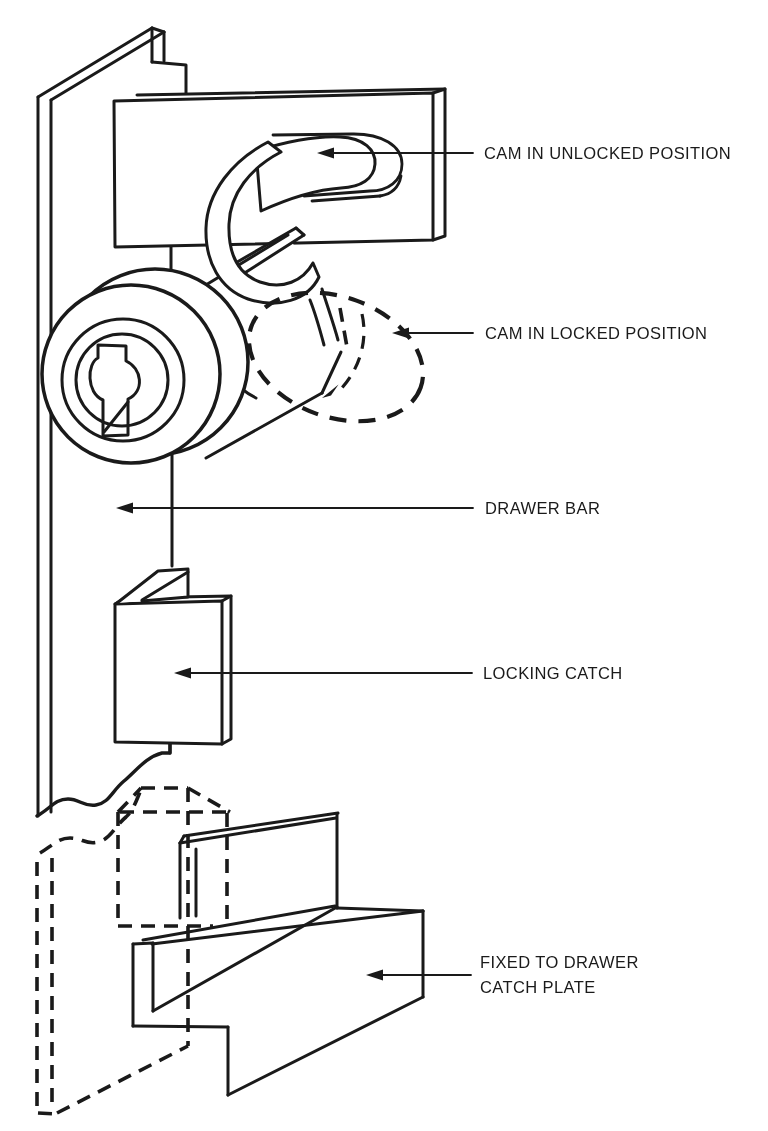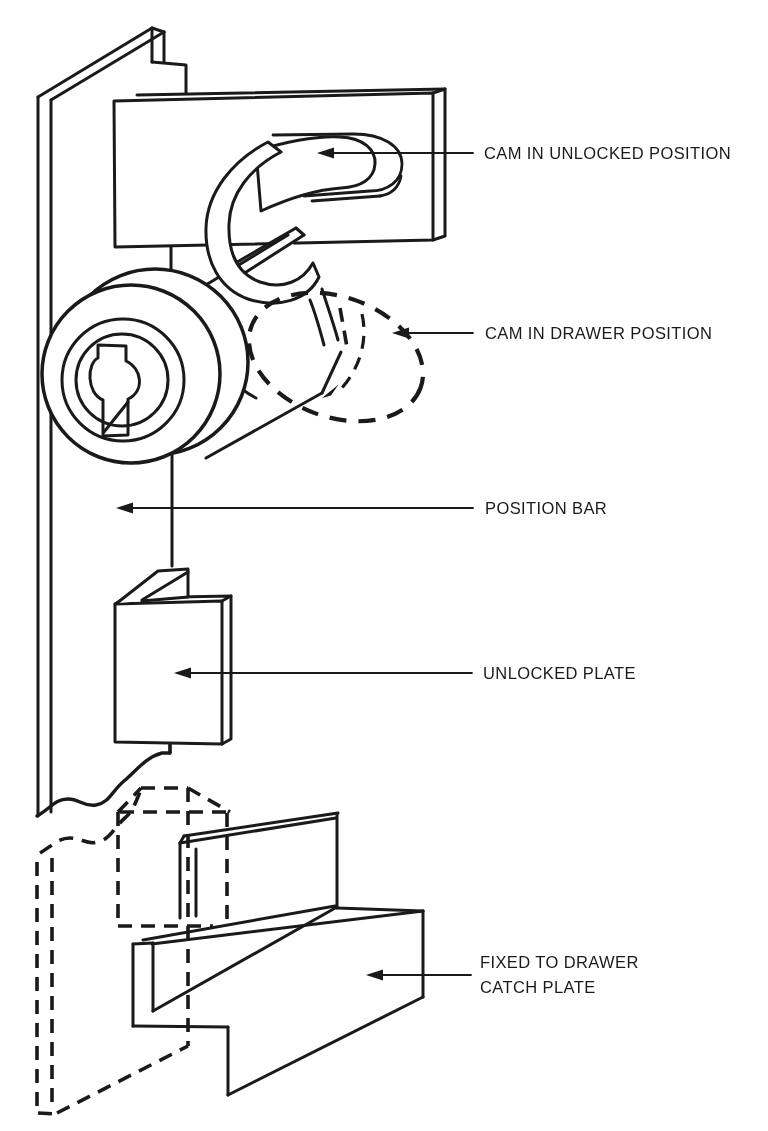--- a/index.html
+++ b/index.html
@@ -141,24 +141,24 @@
     <polygon points="116,508 133,502.5 133,513.5" fill="#1a1a1a" stroke="none"></polygon>
     <path d="M187,673 L472,673"></path>
     <polygon points="174,673 191,667.5 191,678.5" fill="#1a1a1a" stroke="none"></polygon>
     <path d="M379,975 L471,975"></path>
     <polygon points="366,975 383,969.5 383,980.5" fill="#1a1a1a" stroke="none"></polygon>
   </g>
 </svg>
 
 <div class="callout" style="left:484px;top:141px">CAM IN UNLOCKED POSITION</div>
 
-<div class="callout" style="left:485px;top:321px">CAM IN DRAWER POSITION</div>
+<div class="callout" style="left:485px;top:321px">CAM IN LOCKED POSITION</div>
 
-<div class="callout" style="left:485px;top:496px">POSITION BAR</div>
+<div class="callout" style="left:485px;top:496px">DRAWER BAR</div>
 
-<div class="callout" style="left:483px;top:661px">UNLOCKED PLATE</div>
+<div class="callout" style="left:483px;top:661px">LOCKING CATCH</div>
 
 <div class="callout" style="left:480px;top:950px">
   <div>FIXED TO DRAWER</div>
   <div>CATCH PLATE</div>
 </div>
 
 </div>
 
 </body></html>

